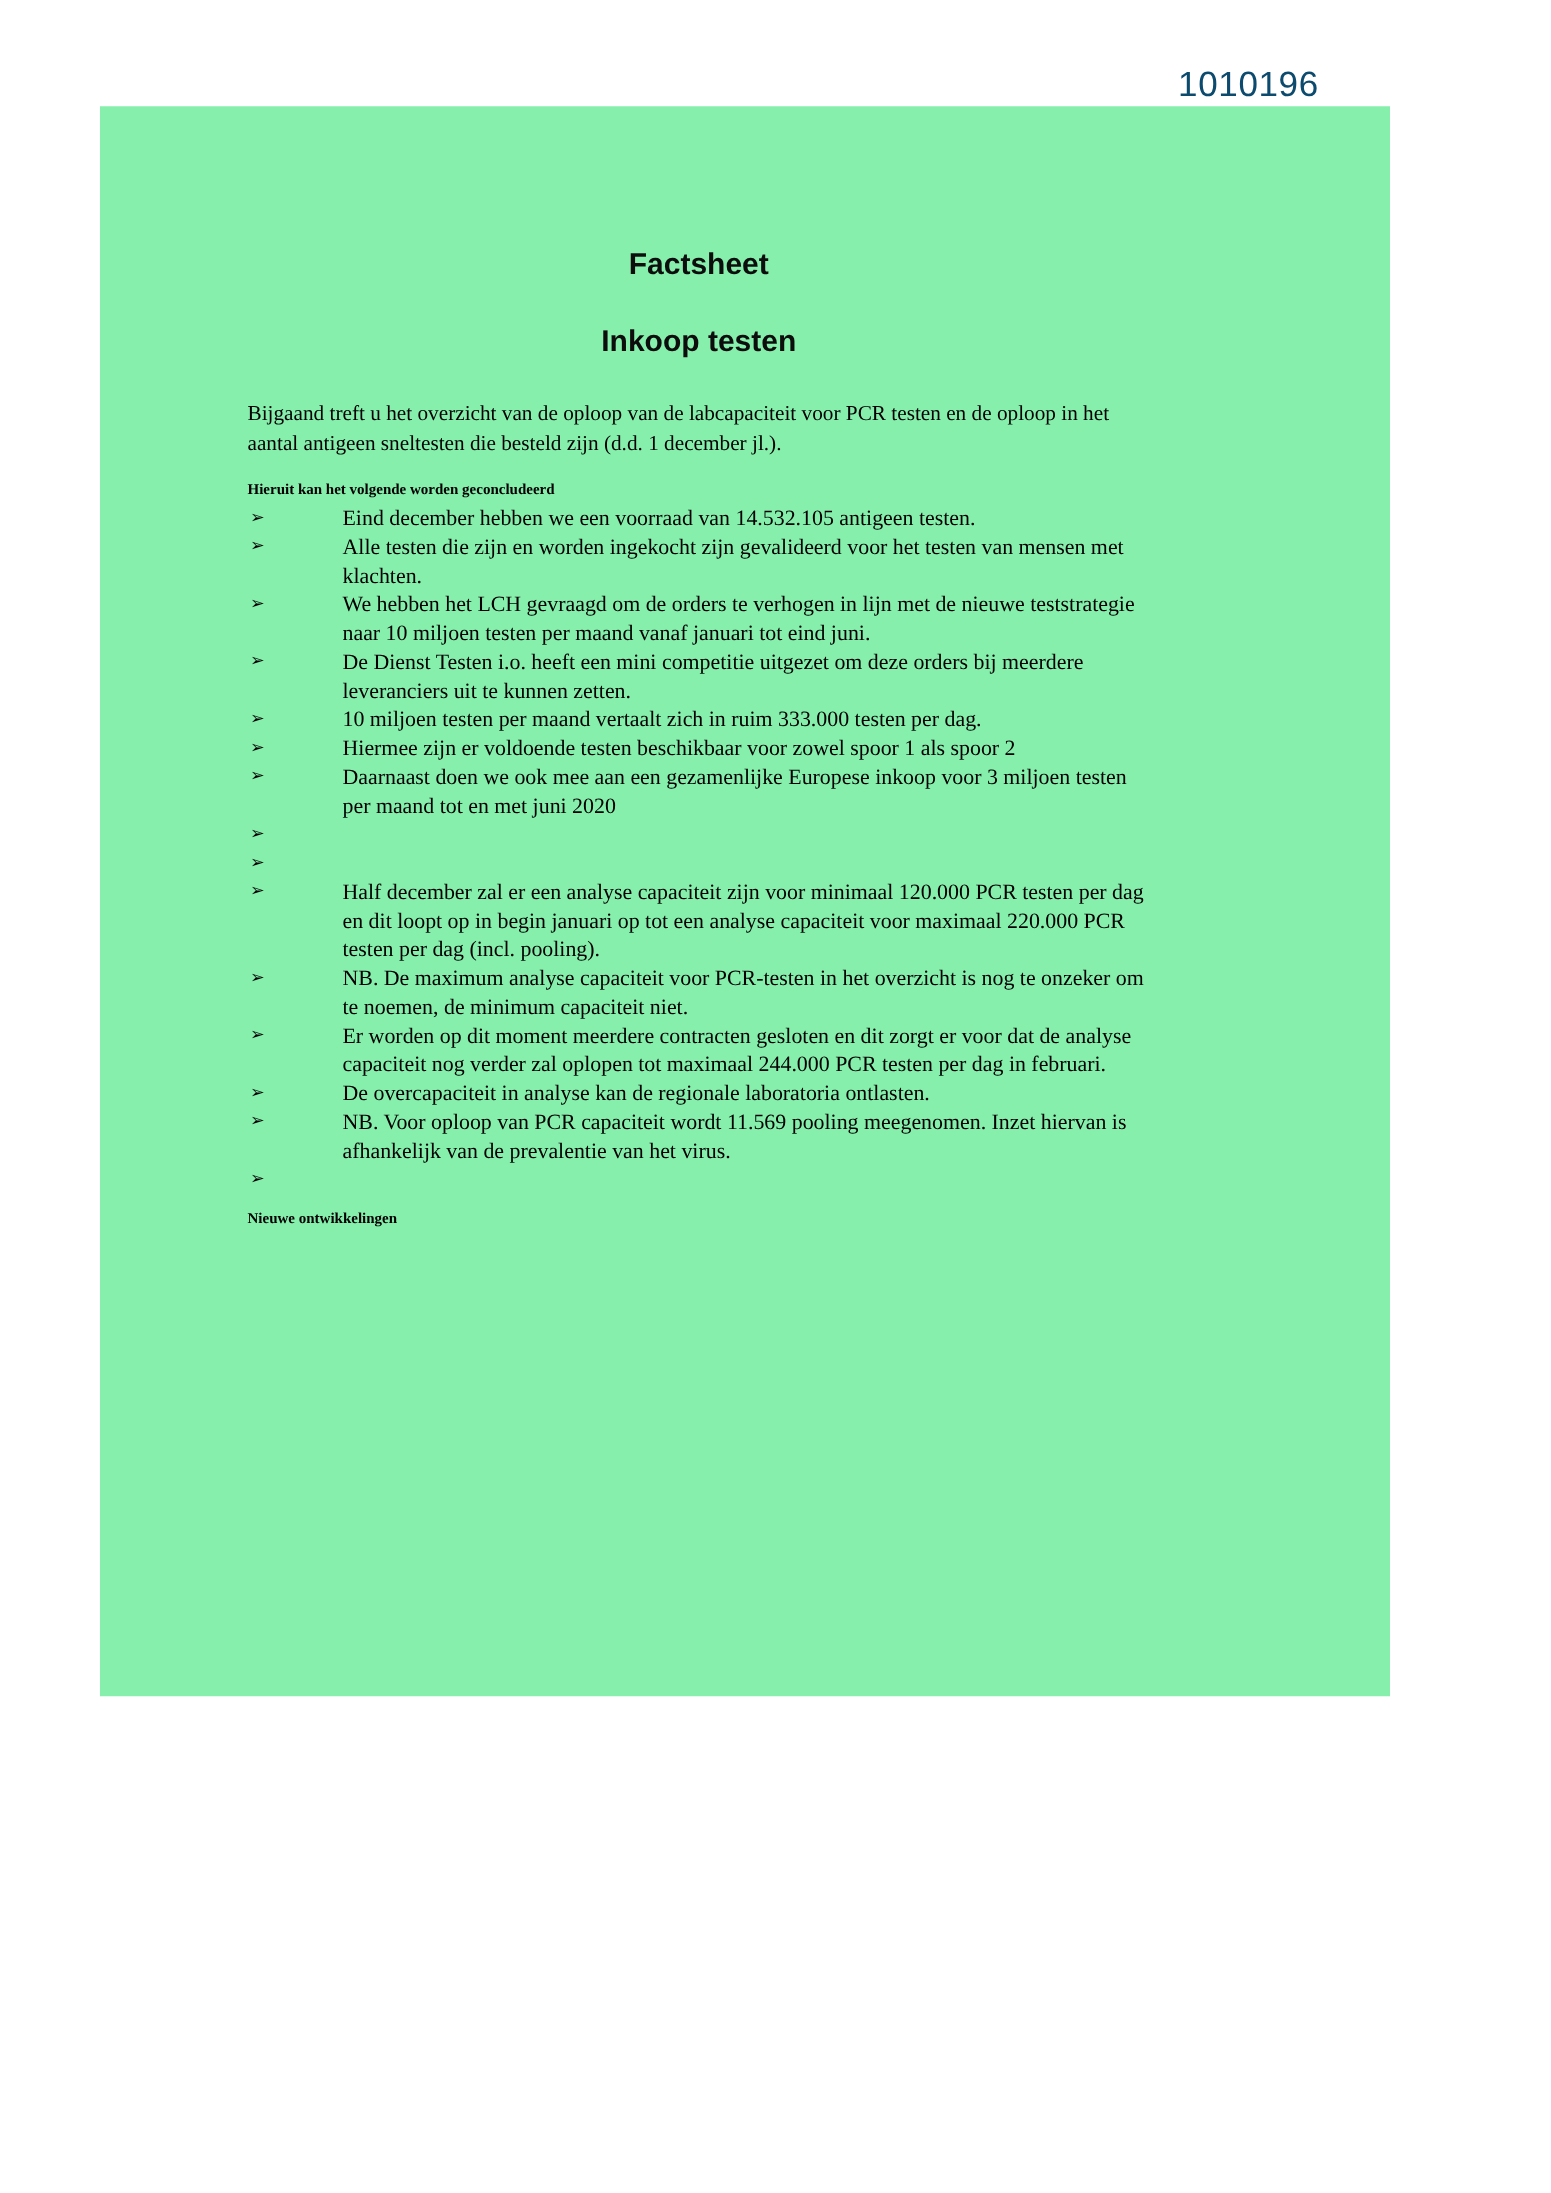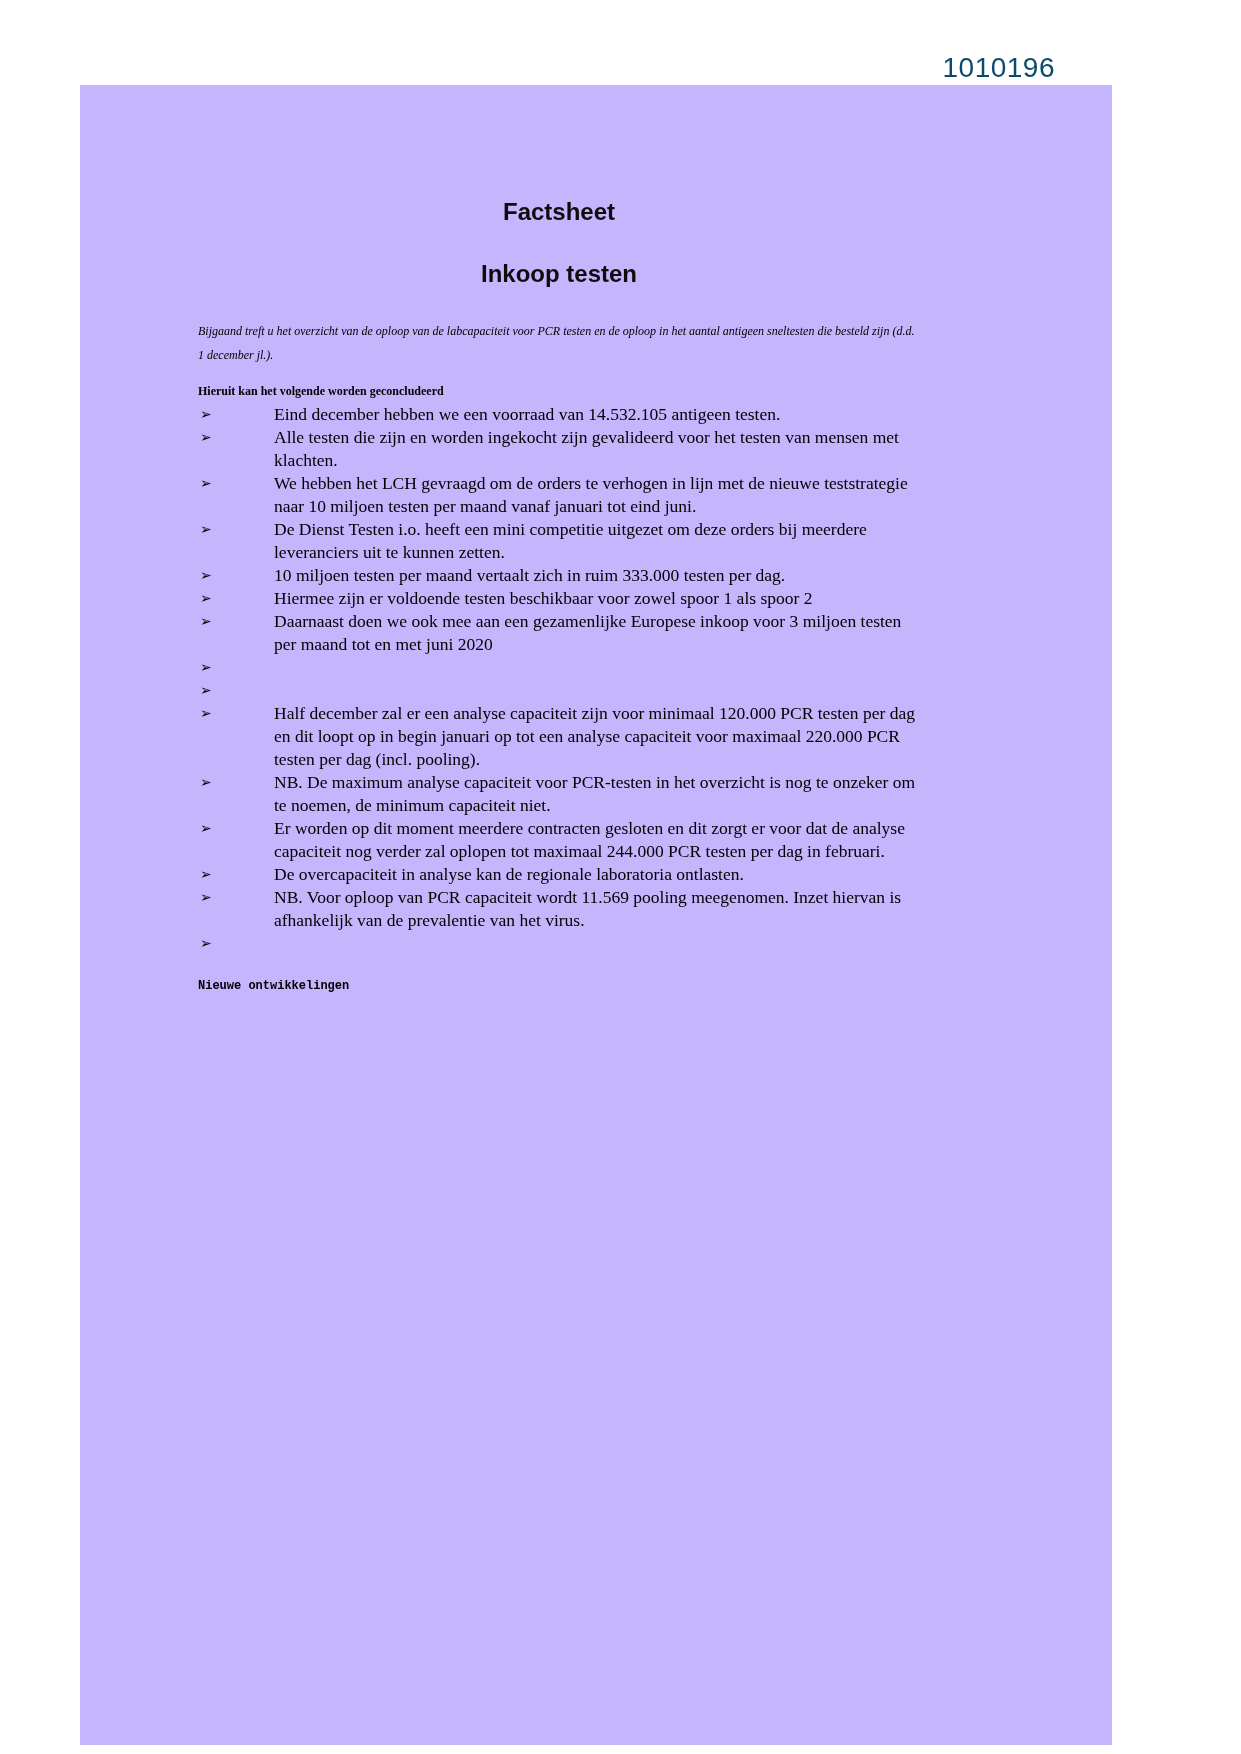--- a/index.html
+++ b/index.html
@@ -22,42 +22,41 @@
     font-size: 28px;
     font-weight: 400;
     color: #0c4a6e;
     letter-spacing: 0.5px;
   }
   .scan-area {
     position: absolute;
     left: 80px;
     top: 85px;
     width: 1032px;
-    height: 1660px;
-    background: #c4b5fd;
+    height: 1272px;
+    background: #86efac;
     box-sizing: border-box;
     padding: 112px 192px 0 118px;
   }
   .doc-title, .doc-subtitle {
     font-family: "Liberation Sans", sans-serif;
     font-weight: bold;
     font-size: 24px;
     line-height: 30px;
     text-align: center;
     margin: 0;
     color: #0d0d0d;
   }
   .doc-subtitle {
     margin-top: 32px;
   }
   .intro {
     margin: 30px 0 0 0;
-    font-size: 12px;
+    font-size: 17px;
     line-height: 24px;
-    font-style: italic;
   }
   .section-heading {
     margin: 13px 0 0 0;
     font-size: 12px;
     line-height: 23px;
     font-weight: bold;
   }
   .bullet-list {
     list-style: none;
     margin: 0;
@@ -77,22 +76,21 @@
     font-family: "DejaVu Sans", sans-serif;
     font-size: 14px;
     line-height: 23px;
   }
   .bullet-text {
     flex: 1 1 auto;
     min-height: 23px;
     margin-left: 48px;
   }
   .developments-heading {
-    margin-top: 20px;
-    font-family: Liberation Mono, monospace;
+    margin-top: 8px;
   }
 </style>
 </head>
 <body>
 
 <div class="doc-id">1010196</div>
 
 <div class="scan-area">
 
   <h1 class="doc-title">Factsheet</h1>

